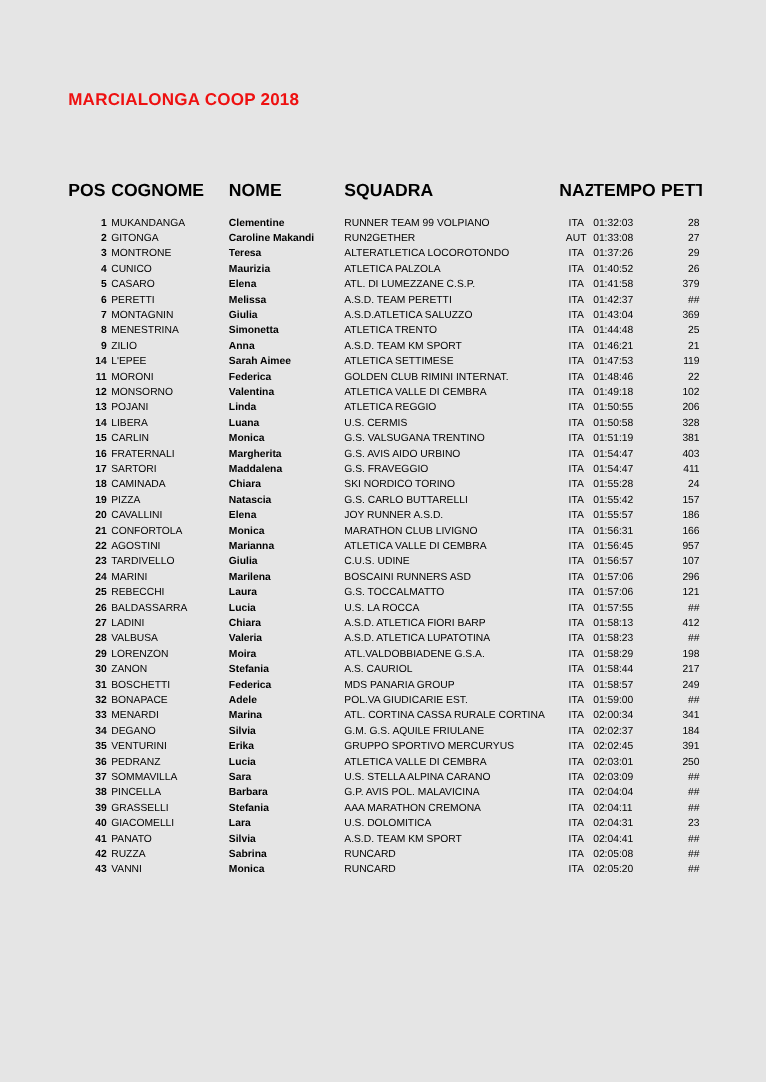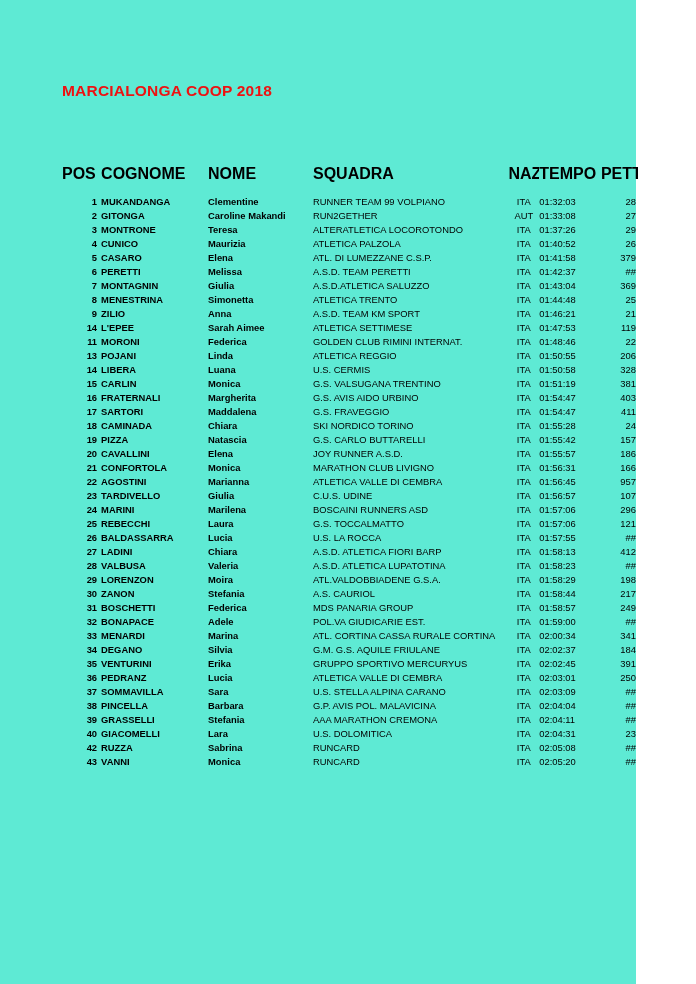--- a/index.html
+++ b/index.html
@@ -11,23 +11,23 @@
     width: 696px;
     height: 984px;
     font-family: "Liberation Sans", sans-serif;
     color: #000000;
     position: relative;
     overflow: hidden;
   }
   .page {
     position: absolute;
     left: 0; top: 0;
-    width: 636px;
+    width: 696px;
     height: 984px;
-    background: #5eead4;
+    background: #e5e5e5;
   }
   .title-block {
     position: absolute;
     left: 62px;
     top: 80px;
   }
   .title-line {
     color: #ee1111;
     font-weight: bold;
     font-size: 15.5px;
@@ -67,21 +67,21 @@
   .c-nome  { width: 102px; }
   .c-squad { width: 190px; }
   .c-naz   { width: 30px; }
   .c-tempo { width: 60px; }
   .c-pett  { width: 36px; text-align: right; padding-right: 2px !important; }
 
   th.c-pos { text-align: left; padding-right: 0 !important; }
   th.c-pett { text-align: left; padding-right: 0 !important; margin-top: 41px; }
 
   td.c-cog, td.c-nome, td.c-squad { font-weight: normal; }
-  td.c-cog { font-weight: bold; }
+  td.c-cog { font-weight: normal; }
   td.c-pos { font-weight: bold; }
   td.c-nome { font-weight: bold; margin-top: 20px; }
   td.c-squad { font-weight: normal; }
   td.c-naz { font-weight: normal; text-align: center; }
   td.c-tempo { font-weight: normal; }
   td.c-pett { font-weight: normal; }
 </style>
 </head>
 <body>
 
@@ -198,20 +198,29 @@
           <tr>
             <td class="c-pos">11</td>
             <td class="c-cog">MORONI</td>
             <td class="c-nome">Federica</td>
             <td class="c-squad">GOLDEN CLUB RIMINI INTERNAT.</td>
             <td class="c-naz">ITA</td>
             <td class="c-tempo">01:48:46</td>
             <td class="c-pett">22</td>
           </tr>
           <tr>
+            <td class="c-pos">12</td>
+            <td class="c-cog">MONSORNO</td>
+            <td class="c-nome">Valentina</td>
+            <td class="c-squad">ATLETICA VALLE DI CEMBRA</td>
+            <td class="c-naz">ITA</td>
+            <td class="c-tempo">01:49:18</td>
+            <td class="c-pett">102</td>
+          </tr>
+          <tr>
             <td class="c-pos">13</td>
             <td class="c-cog">POJANI</td>
             <td class="c-nome">Linda</td>
             <td class="c-squad">ATLETICA REGGIO</td>
             <td class="c-naz">ITA</td>
             <td class="c-tempo">01:50:55</td>
             <td class="c-pett">206</td>
           </tr>
           <tr>
             <td class="c-pos">14</td>
@@ -450,20 +459,29 @@
           <tr>
             <td class="c-pos">40</td>
             <td class="c-cog">GIACOMELLI</td>
             <td class="c-nome">Lara</td>
             <td class="c-squad">U.S. DOLOMITICA</td>
             <td class="c-naz">ITA</td>
             <td class="c-tempo">02:04:31</td>
             <td class="c-pett">23</td>
           </tr>
           <tr>
+            <td class="c-pos">41</td>
+            <td class="c-cog">PANATO</td>
+            <td class="c-nome">Silvia</td>
+            <td class="c-squad">A.S.D. TEAM KM SPORT</td>
+            <td class="c-naz">ITA</td>
+            <td class="c-tempo">02:04:41</td>
+            <td class="c-pett">##</td>
+          </tr>
+          <tr>
             <td class="c-pos">42</td>
             <td class="c-cog">RUZZA</td>
             <td class="c-nome">Sabrina</td>
             <td class="c-squad">RUNCARD</td>
             <td class="c-naz">ITA</td>
             <td class="c-tempo">02:05:08</td>
             <td class="c-pett">##</td>
           </tr>
           <tr>
             <td class="c-pos">43</td>

